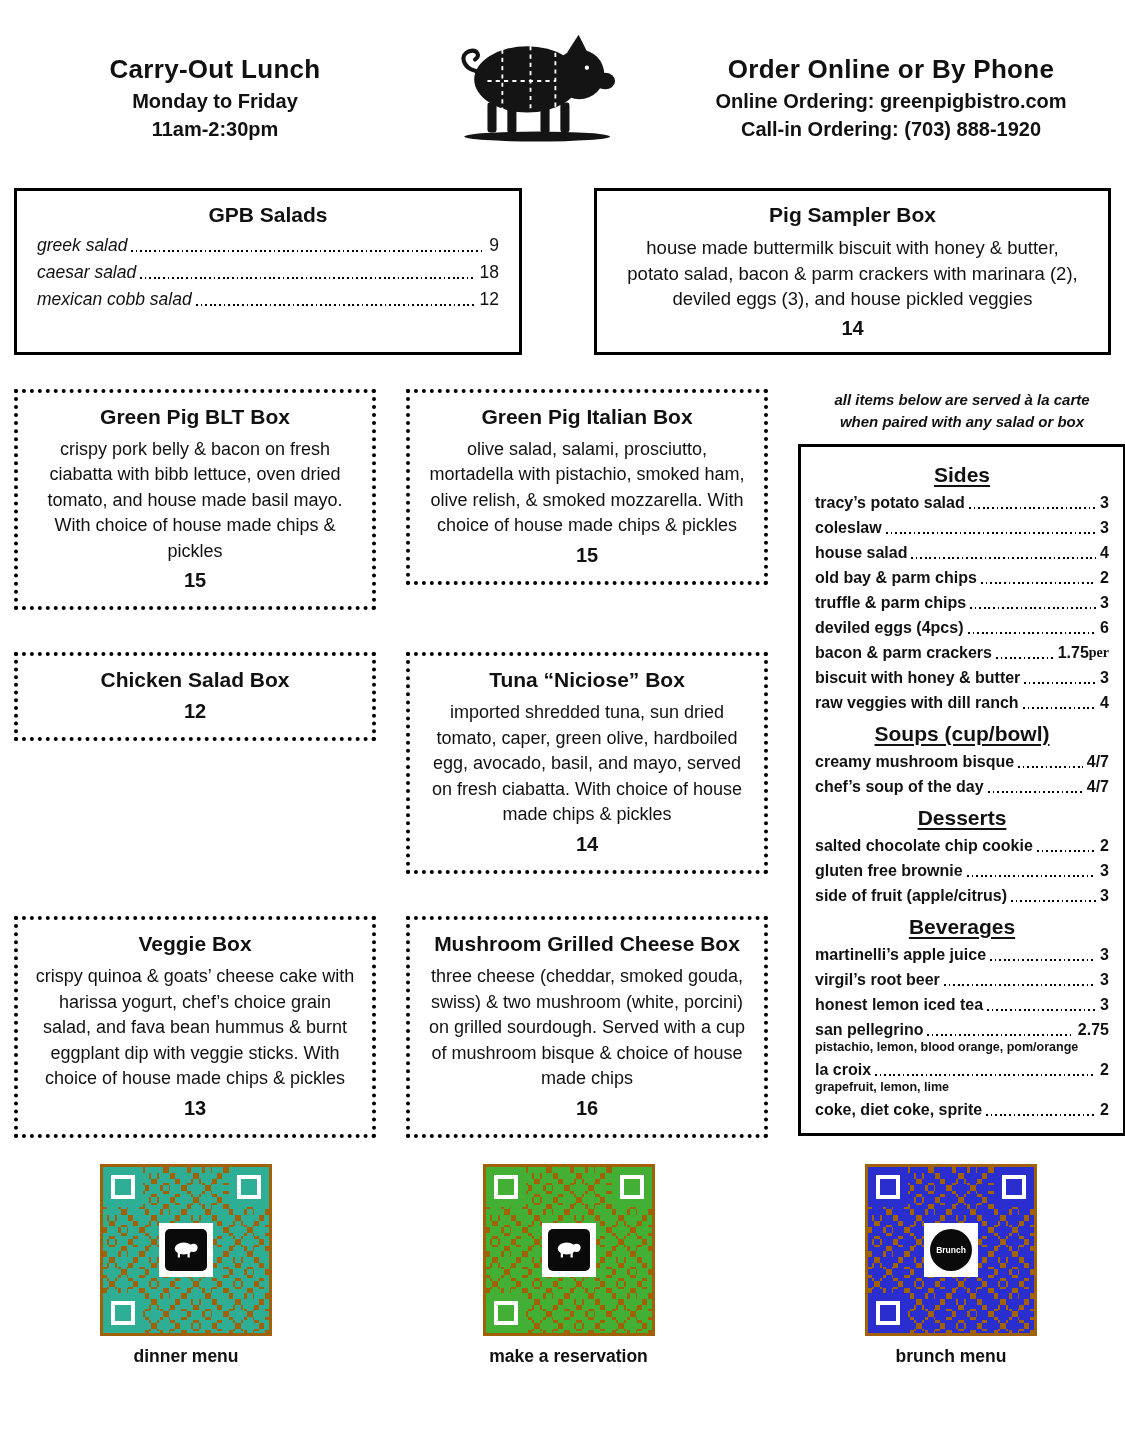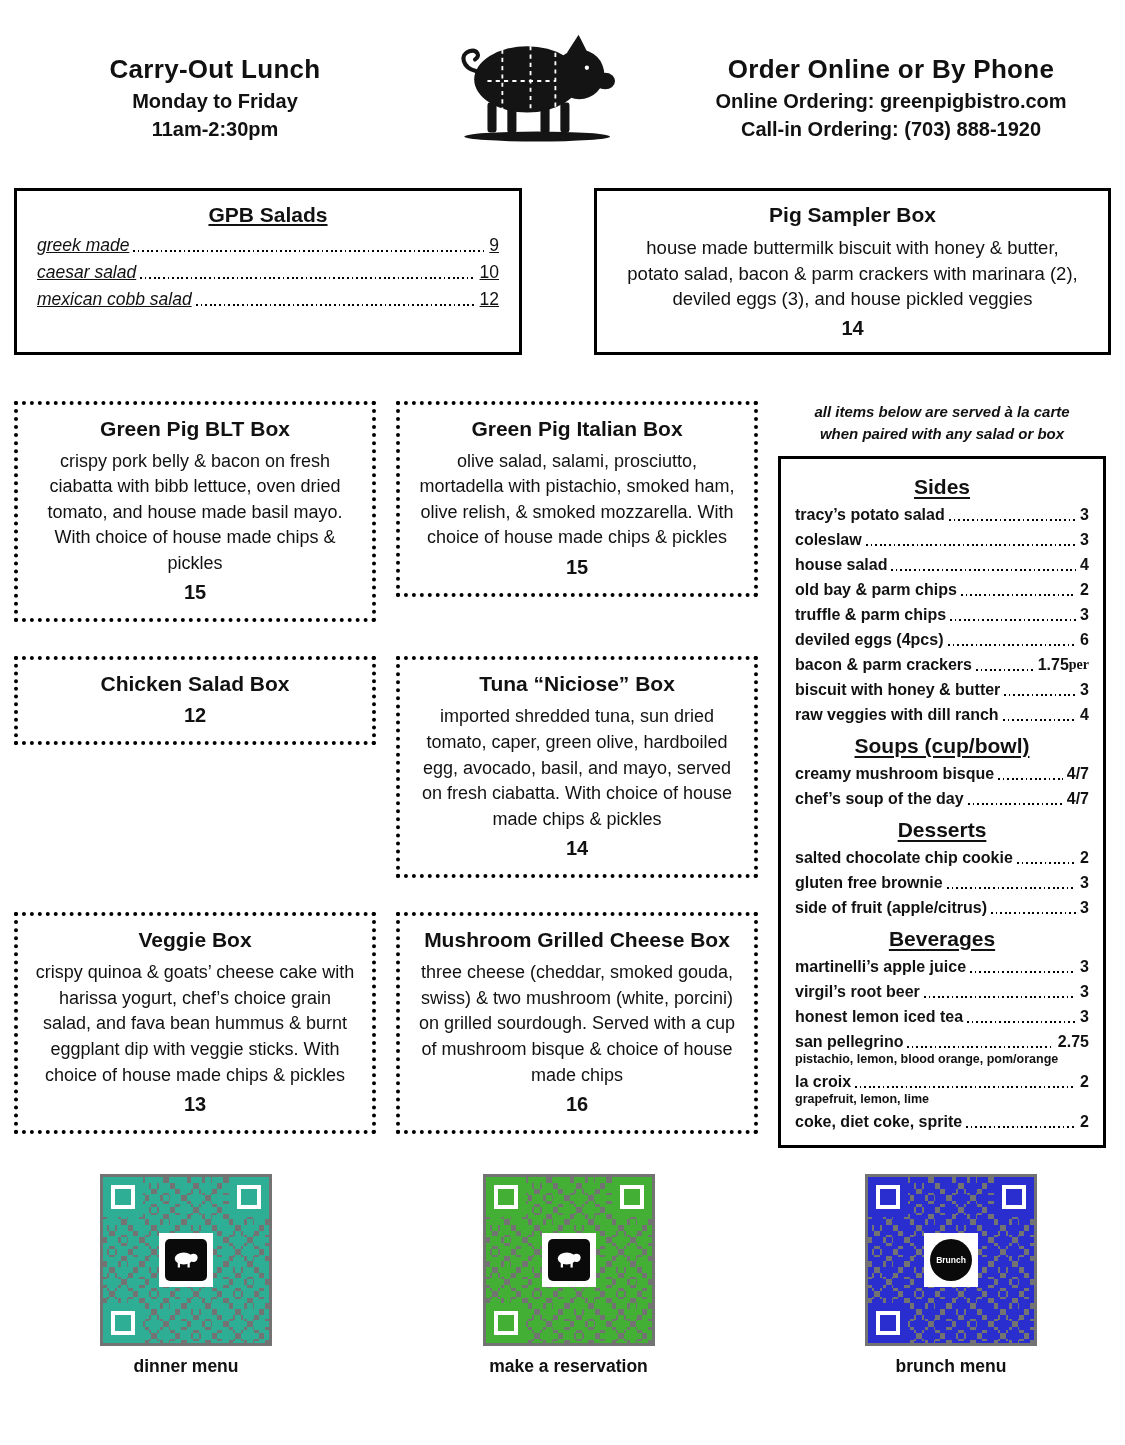--- a/index.html
+++ b/index.html
@@ -12,51 +12,51 @@
   .hdr{display:flex;justify-content:space-between;align-items:flex-start;padding:6px 44px 0 60px;}
   .hdr-left{width:310px;text-align:center;margin-top:26px;}
   .hdr-right{width:380px;text-align:center;margin-top:26px;}
   .h-title{font-size:26px;font-weight:bold;letter-spacing:.3px;}
   .h-sub{font-size:20px;font-weight:bold;margin-top:5px;}
   .logo-wrap{width:215px;text-align:center;}
   .script{font-family:"DejaVu Serif","Liberation Serif",serif;font-style:italic;color:#8a8a8a;font-size:24px;letter-spacing:2px;margin-top:2px;}
   
   .toprow{display:flex;gap:72px;padding:0 14px;margin-top:40px;}
   .solidbox{border:3px solid #000;box-sizing:border-box;}
-  .salads{width:516px;padding:12px 20px 16px;text-decoration:underline;}
+  .salads{width:516px;padding:12px 20px 16px;}
   .sampler{width:525px;padding:12px 24px 12px;text-align:center;}
   .box-title{font-size:21px;font-weight:bold;text-align:center;margin-bottom:8px;}
   .leader-row{display:flex;align-items:baseline;margin-top:6px;}
   .salad-name{font-style:italic;font-size:17.5px;}
   .salad-price{font-size:17.5px;}
   .dots{flex:1 1 8px;min-width:8px;height:2px;align-self:flex-end;margin:0 4px 4px;
         background:repeating-linear-gradient(90deg,#000 0 1.8px,transparent 1.8px 4.6px);}
   .desc{font-size:18.5px;line-height:1.38;}
   .price-line{font-size:20px;font-weight:bold;margin-top:5px;}
   
   .main{display:grid;grid-template-columns:362px 362px 328px;column-gap:30px;row-gap:42px;
-        padding:0 14px;margin-top:46px;align-items:start;gap:20px;}
+        padding:0 14px;margin-top:34px;align-items:start;}
   .mbox{border:4px dotted #000;padding:12px 16px 14px;text-align:center;box-sizing:border-box;}
   .mbox .desc{font-size:18px;line-height:1.42;}
   .gb1{grid-column:1;grid-row:1}.gb2{grid-column:2;grid-row:1}
   .gb3{grid-column:1;grid-row:2}.gb4{grid-column:2;grid-row:2}
   .gb5{grid-column:1;grid-row:3}.gb6{grid-column:2;grid-row:3}
   .rightcol{grid-column:3;grid-row:1 / span 3;}
   .alacarte-note{font-style:italic;font-weight:bold;font-size:15px;text-align:center;line-height:1.5;}
   .sidebox{border:3px solid #000;margin-top:10px;padding:6px 14px 14px;box-sizing:border-box;}
   .sec-head{font-size:21px;font-weight:bold;text-align:center;text-decoration:underline;
             text-underline-offset:3px;margin:10px 0 3px;}
   .srow{display:flex;align-items:center;font-size:16px;font-weight:bold;margin-top:7px;}
   .srow .dots{margin-bottom:3px;}
   .ssub{font-size:12.5px;font-weight:bold;margin-top:1px;line-height:1.15;}
   .psuf{font-size:14px;font-weight:bold;font-family:Liberation Serif, serif;}
   
   .qrrow{display:flex;justify-content:space-between;align-items:flex-end;padding:0 88px 0 100px;margin-top:26px;}
   .qrblock{text-align:center;}
-  .qr{position:relative;width:172px;height:172px;margin:0 auto;background:#737373;}
+  .qr{position:relative;width:172px;height:172px;margin:0 auto;background:#a16207;}
   .qr .pat{position:absolute;inset:3px;
     background-image:
       repeating-conic-gradient(var(--qr) 0% 25%,transparent 0% 50%),
       repeating-conic-gradient(var(--qr) 0% 25%,transparent 0% 50%);
     background-size:12px 12px,21px 21px;background-position:0 0,4px 6px;}
   .qr .fp{position:absolute;width:24px;height:24px;border:8px solid var(--qr);background:#fff;}
   .fp::after{content:"";position:absolute;inset:4px;background:var(--qr);}
   .fp.tl{top:3px;left:3px}.fp.tr{top:3px;right:3px}.fp.bl{bottom:3px;left:3px}
   .badge{position:absolute;inset:0;margin:auto;width:54px;height:54px;background:#fff;
          display:flex;align-items:center;justify-content:center;}
@@ -108,28 +108,28 @@
       <div class="h-sub">Online Ordering: greenpigbistro.com</div>
       <div class="h-sub">Call-in Ordering: (703) 888-1920</div>
     </div>
   </div>
 
   <div class="toprow">
 
     <div class="solidbox salads">
       <div class="box-title">GPB Salads</div>
       <div class="leader-row">
-        <span class="salad-name">greek made</span>
+        <span class="salad-name">greek salad</span>
         <span class="dots"></span>
         <span class="salad-price">9</span>
       </div>
       <div class="leader-row">
         <span class="salad-name">caesar salad</span>
         <span class="dots"></span>
-        <span class="salad-price">10</span>
+        <span class="salad-price">18</span>
       </div>
       <div class="leader-row">
         <span class="salad-name">mexican cobb salad</span>
         <span class="dots"></span>
         <span class="salad-price">12</span>
       </div>
     </div>
 
     <div class="solidbox sampler">
       <div class="box-title">Pig Sampler Box</div>

